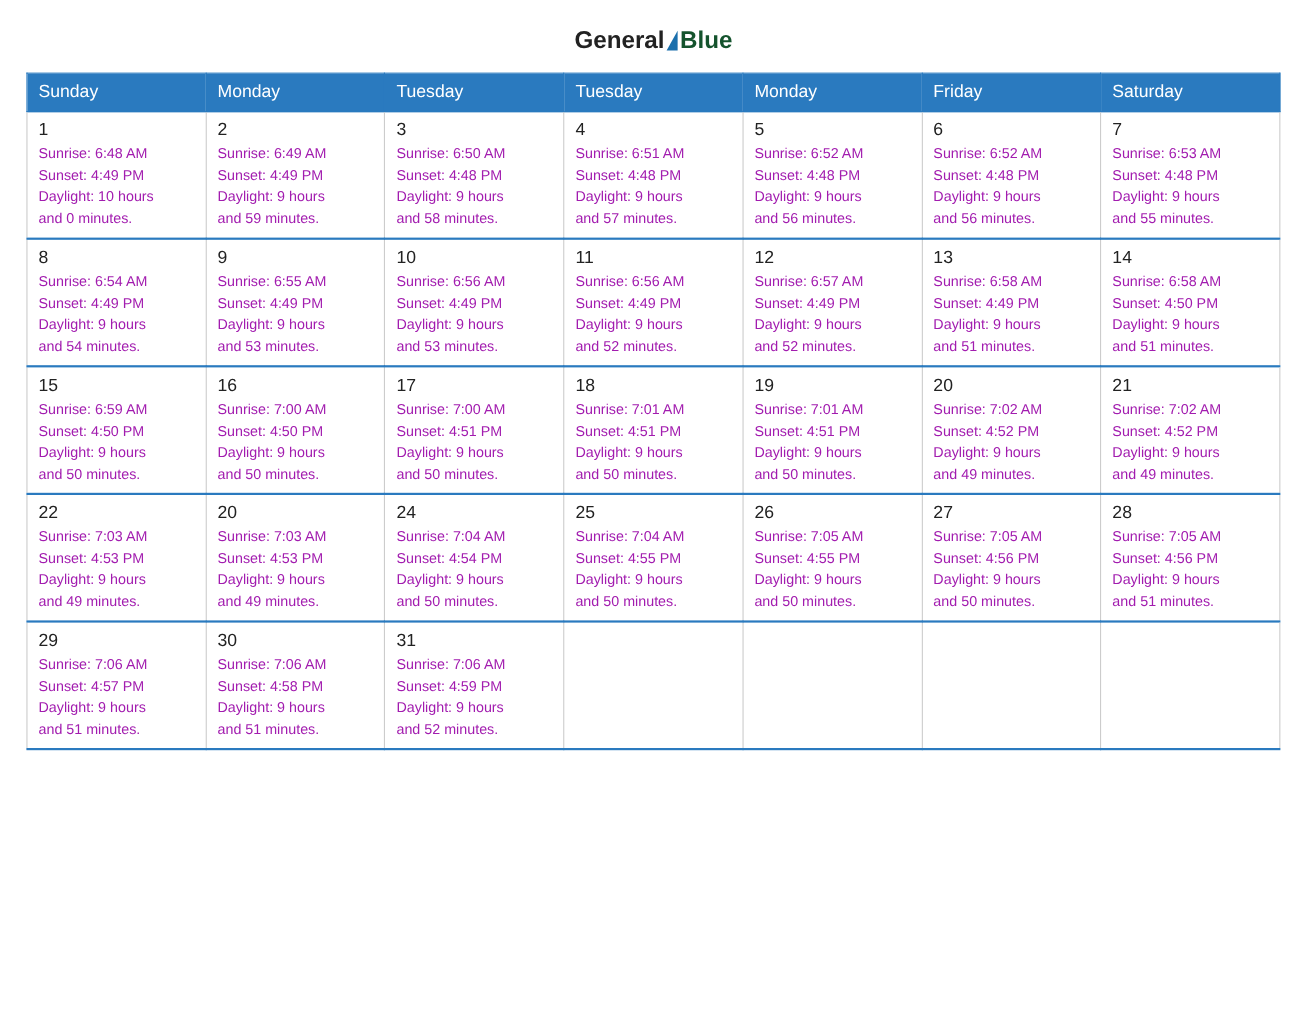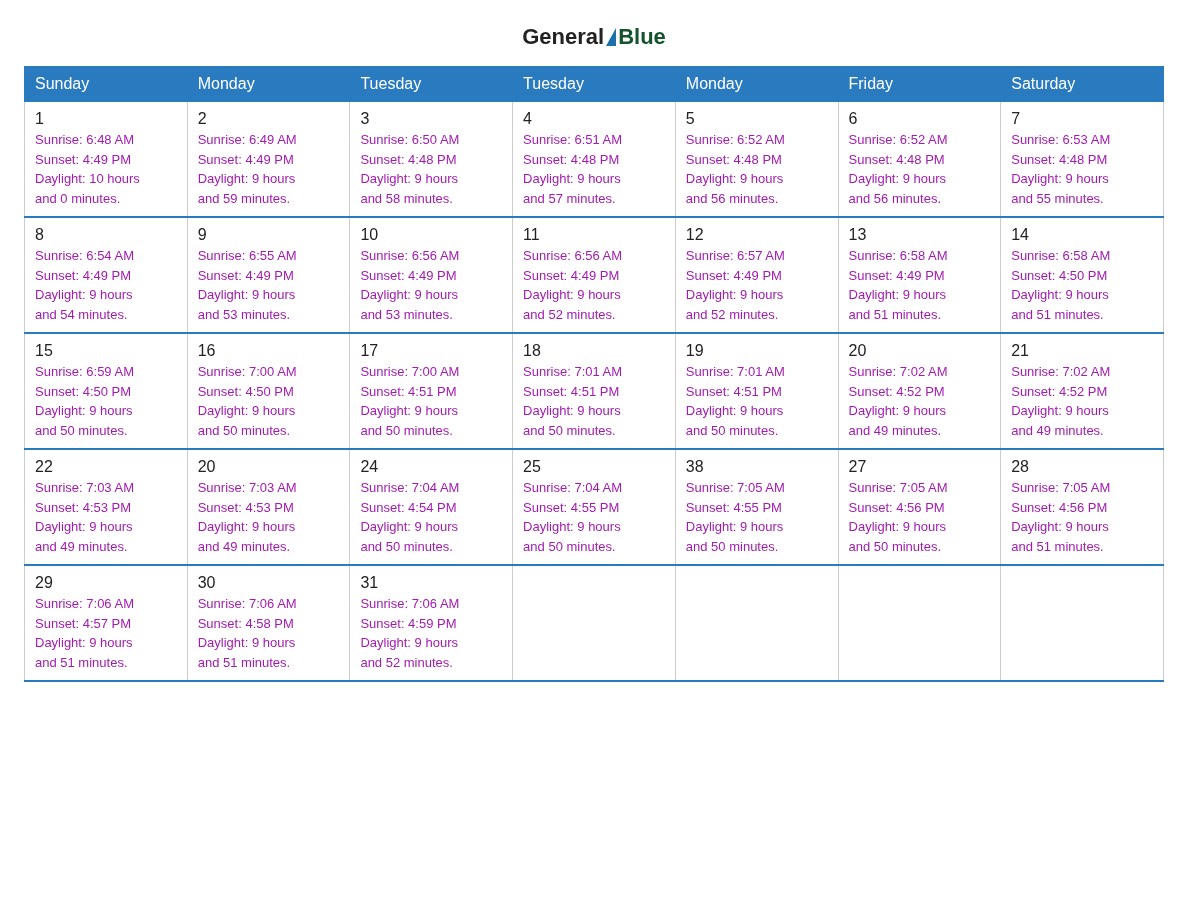--- a/index.html
+++ b/index.html
@@ -227,21 +227,21 @@
         </td>
         <td>
         <span class="day-num">24</span>
         <div class="day-info">Sunrise: 7:04 AM<br>Sunset: 4:54 PM<br>Daylight: 9 hours<br>and 50 minutes.</div>
         </td>
         <td>
         <span class="day-num">25</span>
         <div class="day-info">Sunrise: 7:04 AM<br>Sunset: 4:55 PM<br>Daylight: 9 hours<br>and 50 minutes.</div>
         </td>
         <td>
-        <span class="day-num">38</span>
+        <span class="day-num">26</span>
         <div class="day-info">Sunrise: 7:05 AM<br>Sunset: 4:55 PM<br>Daylight: 9 hours<br>and 50 minutes.</div>
         </td>
         <td>
         <span class="day-num">27</span>
         <div class="day-info">Sunrise: 7:05 AM<br>Sunset: 4:56 PM<br>Daylight: 9 hours<br>and 50 minutes.</div>
         </td>
         <td>
         <span class="day-num">28</span>
         <div class="day-info">Sunrise: 7:05 AM<br>Sunset: 4:56 PM<br>Daylight: 9 hours<br>and 51 minutes.</div>
         </td>

